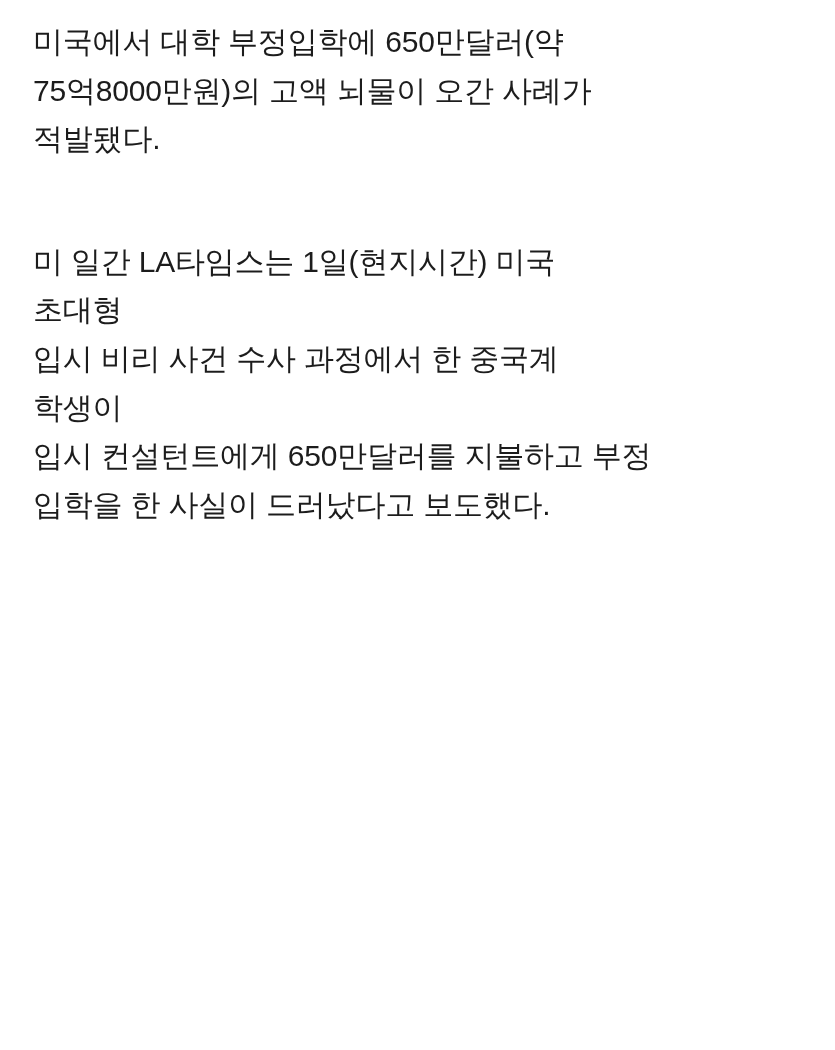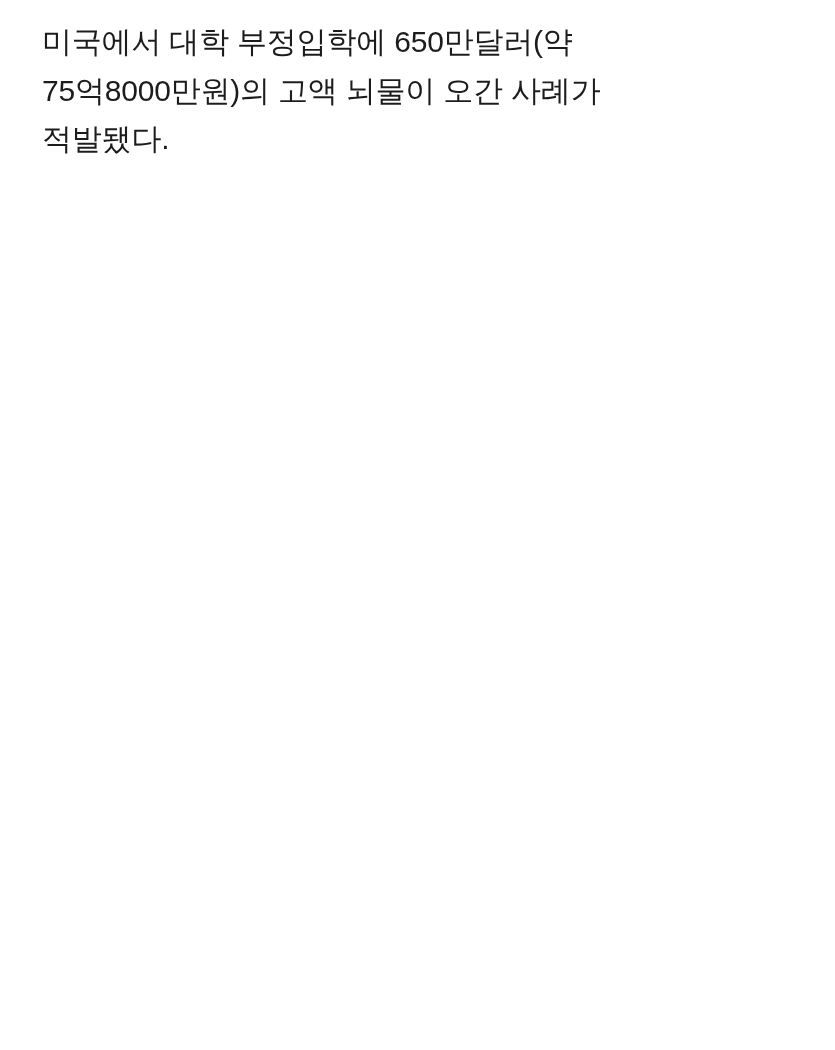--- a/index.html
+++ b/index.html
@@ -10,21 +10,21 @@
   body {
     width: 835px;
     height: 1050px;
     overflow: hidden;
     font-family: "Liberation Sans", "DejaVu Sans", sans-serif;
     color: #1a1a1a;
   }
   .article {
     box-sizing: border-box;
     width: 694px;
-    padding: 18px 42px 0 42px;
+    padding: 18px 42px 0 33px;
   }
   .para {
     margin: 0;
     font-size: 30px;
     line-height: 1.62;
     letter-spacing: -0.2px;
     color: #1c1c1c;
     font-weight: 400;
     word-break: keep-all;
     white-space: pre-line;
@@ -33,14 +33,18 @@
   .gap-2 { height: 80px; }
 </style>
 </head>
 <body>
 
 <div class="article">
   <p class="para">미국에서 대학 부정입학에 650만달러(약
 75억8000만원)의 고액 뇌물이 오간 사례가
 적발됐다.</p>
   <div class="gap-1"></div>
+  <p class="para">미 일간 LA타임스는 1일(현지시간) 미국 초대형
+입시 비리 사건 수사 과정에서 한 중국계 학생이
+입시 컨설턴트에게 650만달러를 지불하고 부정
+입학을 한 사실이 드러났다고 보도했다.</p>
   <div class="gap-2"></div>
 </div>
 
 </body></html>

